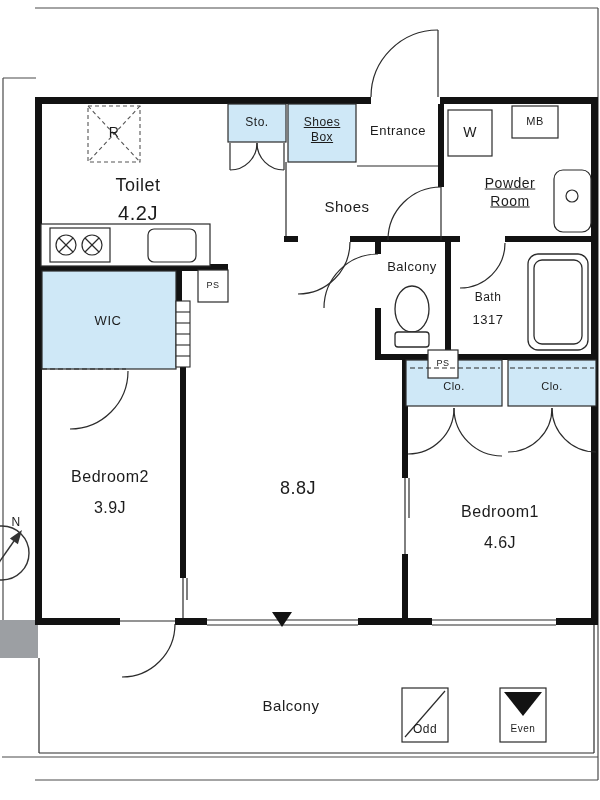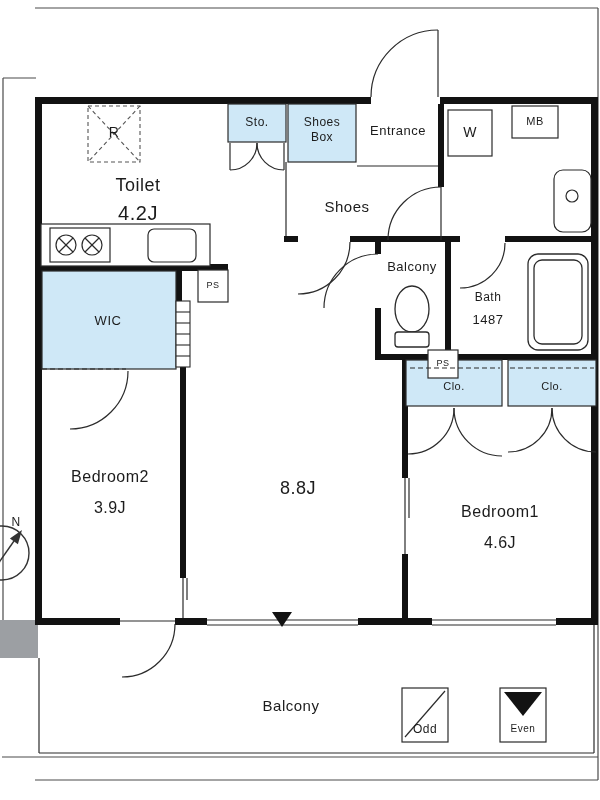--- a/index.html
+++ b/index.html
@@ -1,21 +1,21 @@
 <!DOCTYPE html>
 <html><head>
 <meta charset="utf-8">
 <style>
   html,body{margin:0;padding:0;background:#fff;}
   .page{position:relative;width:600px;height:800px;background:#ffffff;overflow:hidden;
         font-family:"Liberation Sans", sans-serif;}
   .plan-svg{position:absolute;left:0;top:0;}
   .lbl{position:absolute;transform:translate(-50%,-50%);color:#1c1c1c;text-align:center;
        line-height:1.25;white-space:nowrap;letter-spacing:.5px;}
-  .wrap{white-space:normal;}
+  .wrap{white-space:normal;text-decoration:underline;}
 </style>
 </head>
 <body>
 
 <div class="page">
 
 <svg class="plan-svg" width="600" height="800" viewBox="0 0 600 800">
 
   <g stroke="#4a4a4a" stroke-width="1.2" fill="none">
     <line x1="35" y1="8" x2="598" y2="8"></line>
@@ -164,24 +164,25 @@
 </svg>
 
 <div class="lbl" style="left:138px;top:185px;font-size:18px">Toilet</div>
 <div class="lbl" style="left:138px;top:213px;font-size:20px">4.2J</div>
 <div class="lbl" style="left:114px;top:133px;font-size:14px">R</div>
 <div class="lbl" style="left:257px;top:122px;font-size:12px">Sto.</div>
 <div class="lbl wrap" style="left:322px;top:130px;font-size:12px;width:52px">Shoes Box</div>
 <div class="lbl" style="left:398px;top:131px;font-size:13px">Entrance</div>
 <div class="lbl" style="left:470px;top:133px;font-size:14px">W</div>
 <div class="lbl" style="left:535px;top:122px;font-size:11px">MB</div>
+<div class="lbl wrap" style="left:510px;top:192px;font-size:14px;width:70px">Powder Room</div>
 <div class="lbl" style="left:347px;top:207px;font-size:15px">Shoes</div>
 <div class="lbl" style="left:412px;top:267px;font-size:13px">Balcony</div>
 <div class="lbl" style="left:488px;top:297px;font-size:12px">Bath</div>
-<div class="lbl" style="left:488px;top:320px;font-size:13px">1487</div>
+<div class="lbl" style="left:488px;top:320px;font-size:13px">1317</div>
 <div class="lbl" style="left:108px;top:321px;font-size:13px">WIC</div>
 <div class="lbl" style="left:213px;top:286px;font-size:9px">PS</div>
 <div class="lbl" style="left:443px;top:364px;font-size:9px">PS</div>
 <div class="lbl" style="left:454px;top:387px;font-size:11px">Clo.</div>
 <div class="lbl" style="left:552px;top:387px;font-size:11px">Clo.</div>
 <div class="lbl" style="left:110px;top:477px;font-size:16px">Bedroom2</div>
 <div class="lbl" style="left:110px;top:508px;font-size:16px">3.9J</div>
 <div class="lbl" style="left:298px;top:488px;font-size:18px">8.8J</div>
 <div class="lbl" style="left:500px;top:512px;font-size:16px">Bedroom1</div>
 <div class="lbl" style="left:500px;top:543px;font-size:16px">4.6J</div>

